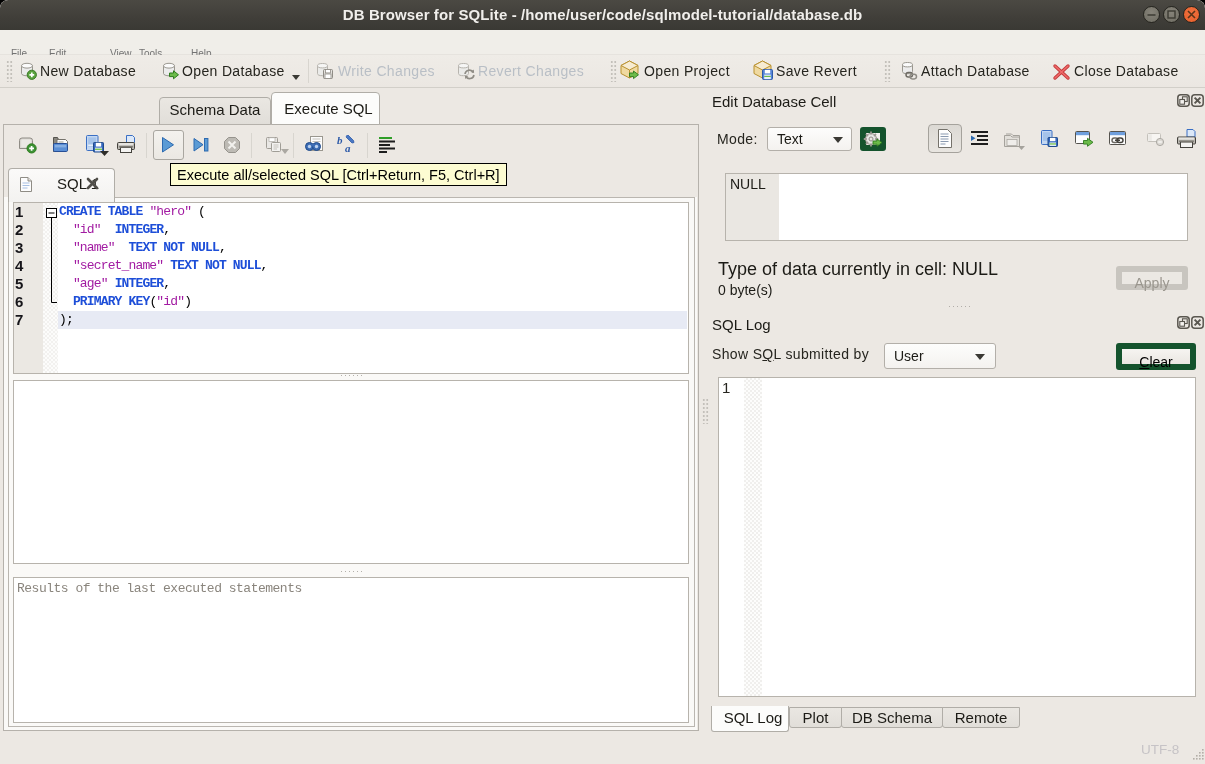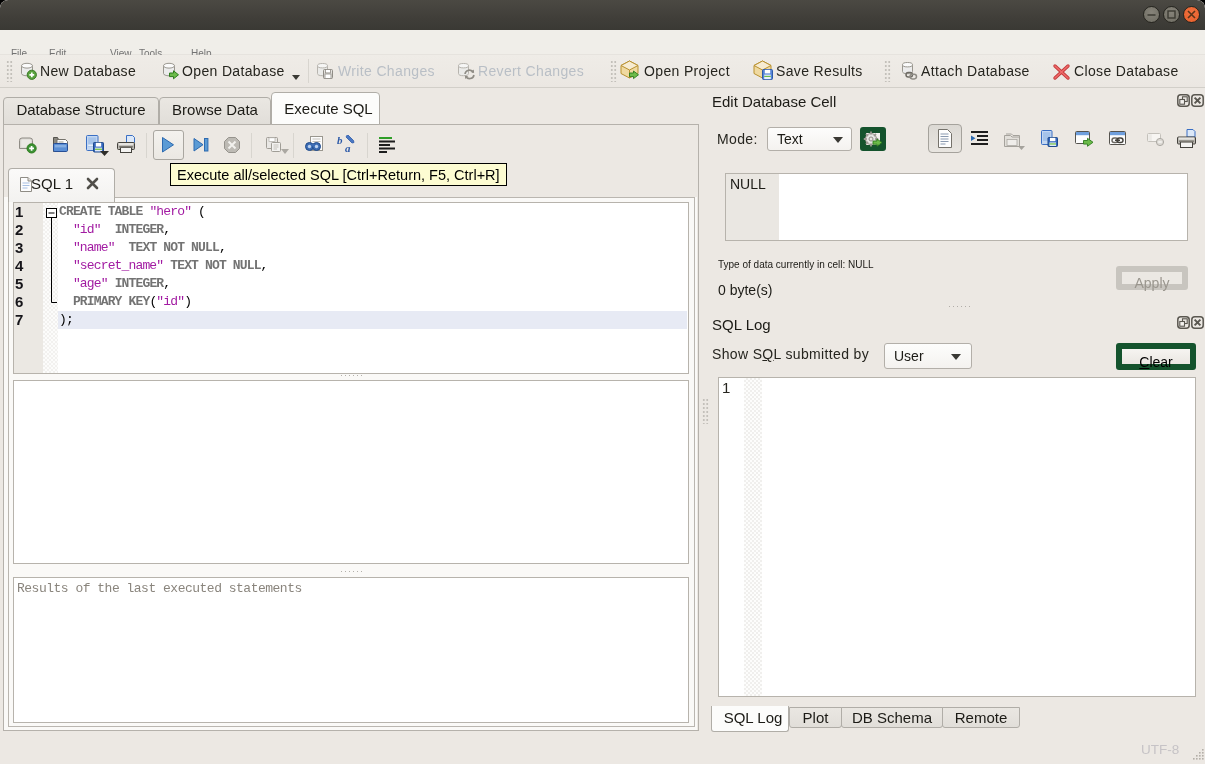--- a/index.html
+++ b/index.html
@@ -28,37 +28,38 @@
 .tab{position:absolute;box-sizing:border-box;background:linear-gradient(#eae7e2,#e1ded9);border:1px solid #b0ada7;border-radius:4px 4px 0 0;font-size:15px;color:#1c1b16;text-align:center;}
 .tab.active{background:#fcfcfb;z-index:3;padding-left:6px;}
 .pane{left:3px;top:124px;width:696px;height:607px;border:1px solid #b5b1ab;box-sizing:border-box;}
 
 .whitebox{position:absolute;background:#fff;border:1px solid #b7b3ac;box-sizing:border-box;}
 
 .gutter{position:absolute;background:#ebe8e3;}
 .foldmargin{position:absolute;background:repeating-conic-gradient(#f2f1ef 0% 25%,#fcfcfb 0% 50%) 0 0/4px 4px;}
 .codeline{position:absolute;white-space:pre;font-family:"Liberation Mono",monospace;font-size:13px;letter-spacing:-0.85px;line-height:18px;}
 .lnum{position:absolute;font-family:"Liberation Sans",sans-serif;font-size:15px;font-weight:bold;color:#16151a;line-height:18px;}
-.kw{color:#737373;font-weight:bold;}
+.kw{color:#1d4ed8;font-weight:bold;}
 .str{color:#a21ba2;}
 .mono{font-family:"Liberation Mono",monospace;}
 
 .tooltip{position:absolute;background:#fdfcd2;border:1px solid #000;font-size:14.5px;color:#000;padding:3px 6px;white-space:nowrap;box-sizing:border-box;}
 
 .docktitle{position:absolute;font-size:15px;color:#1c1b16;}
 select,.fakesel{position:absolute;box-sizing:border-box;border:1px solid #b3afa9;border-radius:3px;background:linear-gradient(#fdfdfc,#f4f2ef);font-size:14px;color:#1c1b16;}
 .btn{position:absolute;box-sizing:border-box;border:6px solid #14532d;border-radius:3px;background:linear-gradient(#f6f4f1,#eae7e2);font-size:14px;text-align:center;}
 .splitdots{position:absolute;color:#a9a59f;font-size:9px;letter-spacing:1px;}
 .checker{background:repeating-conic-gradient(#f0efed 0% 25%,#fdfdfc 0% 50%) 0 0/4px 4px;}
 </style>
 </head>
 <body>
 <div class="win">
   
   <div class="abs titlebar"></div>
+  <div class="abs title">DB Browser for SQLite - /home/user/code/sqlmodel-tutorial/database.db</div>
   <div class="abs wbtn min" style="left:1143px;">
     <svg width="15" height="15" style="position:absolute;left:0;top:0">
         <line x1="3.5" y1="8" x2="11.5" y2="8" stroke="#3c3b33" stroke-width="1.6"></line>
       </svg>
   </div>
   <div class="abs wbtn max" style="left:1163px;">
     <svg width="15" height="15" style="position:absolute;left:0;top:0">
         <rect x="4" y="4" width="7" height="7" fill="none" stroke="#3c3b33" stroke-width="1.4"></rect>
       </svg>
   </div>
@@ -79,21 +80,21 @@
   <div class="abs toolbar"></div>
   <div class="tbhandle" style="left:6px;top:60px;"></div>
   <span class="tbtext" style="left:40px;top:63px;">New Database</span>
   <span class="tbtext" style="left:182px;top:63px;text-align:right;">Open Database</span>
   <div class="darrow" style="left:292px;top:75px;"></div>
   <div class="tbsep" style="left:308px;top:59px;"></div>
   <span class="tbtext dis" style="left:338px;top:63px;">Write Changes</span>
   <span class="tbtext dis" style="left:478px;top:63px;">Revert Changes</span>
   <div class="tbhandle" style="left:610px;top:60px;"></div>
   <span class="tbtext" style="left:644px;top:63px;">Open Project</span>
-  <span class="tbtext" style="left:776px;top:63px;">Save Results</span>
+  <span class="tbtext" style="left:776px;top:63px;">Save Revert</span>
   <div class="tbhandle" style="left:884px;top:60px;"></div>
   <span class="tbtext" style="left:921px;top:63px;">Attach Database</span>
   <span class="tbtext" style="left:1074px;top:63px;">Close Database</span>
   
   <svg class="abs" style="left:19px;top:62px;" width="18" height="18" viewBox="0 0 18 18">
     <path d="M2.5 3.5 v8 a5.5 2.3 0 0 0 11 0 v-8" fill="#ececec" stroke="#9a978f"></path>
     <ellipse cx="8" cy="3.7" rx="5.5" ry="2.4" fill="#fbfbfb" stroke="#9a978f"></ellipse>
     <circle cx="12.8" cy="12.8" r="4.6" fill="#59a33e" stroke="#3d7a28"></circle>
     <path d="M12.8 10.4 v4.8 M10.4 12.8 h4.8" stroke="#fff" stroke-width="1.7"></path>
   </svg>
@@ -136,22 +137,21 @@
     <path d="M3.5 3.5 v7 a5 2.2 0 0 0 10 0 v-7" fill="#ececec" stroke="#9a978f"></path>
     <ellipse cx="8.5" cy="3.7" rx="5" ry="2.2" fill="#fbfbfb" stroke="#9a978f"></ellipse>
     <rect x="7" y="11.5" width="6.5" height="4.6" rx="2.3" fill="none" stroke="#6e6b64" stroke-width="1.5"></rect>
     <rect x="11" y="13.3" width="6.5" height="4.6" rx="2.3" fill="none" stroke="#8f8c85" stroke-width="1.5"></rect>
   </svg>
   <svg class="abs" style="left:1052px;top:63px;" width="19" height="18" viewBox="0 0 19 18">
     <path d="M3 3 L16 15 M16 3 L3 15" stroke="#c43c3c" stroke-width="3.4" stroke-linecap="round"></path>
     <path d="M3 3 L16 15 M16 3 L3 15" stroke="#ef6a6a" stroke-width="1.6" stroke-linecap="round"></path>
   </svg>
   
-  <div class="tab" style="left:3px;top:97px;width:156px;height:28px;line-height:23px;">Database Structure</div>
-  <div class="tab" style="left:159px;top:97px;width:112px;height:28px;line-height:23px;">Browse Data</div>
+  <div class="tab" style="left:159px;top:97px;width:112px;height:28px;line-height:23px;">Schema Data</div>
   <div class="tab active" style="left:271px;top:92px;width:109px;height:33px;line-height:31px;">Execute SQL</div>
   <div class="abs pane"></div>
   <div class="abs" style="left:4px;top:197px;width:693px;height:533px;background:#faf9f7;"></div>
   <div class="abs" style="left:8px;top:197px;width:687px;height:530px;border:1px solid #bab6b0;background:#faf9f7;box-sizing:border-box;"></div>
   
   <svg class="abs" style="left:18px;top:135px;" width="19" height="19" viewBox="0 0 19 19">
     <path d="M1.5 13.5 v-8 a2.5 2.5 0 0 1 2.5 -2.5 h8 a2.5 2.5 0 0 1 2.5 2.5 v8 z" fill="#dbd8d3" stroke="#8f8c85"></path>
     <path d="M3.2 12.2 v-6.2 a1.4 1.4 0 0 1 1.4 -1.4 h6.8 a1.4 1.4 0 0 1 1.4 1.4 v6.2 z" fill="#ebe9e5"></path>
     <circle cx="13.6" cy="13.4" r="4.6" fill="#3c9134" stroke="#2e7d1e"></circle>
     <path d="M13.6 11 v4.8 M11.2 13.4 h4.8" stroke="#fff" stroke-width="1.7"></path>
@@ -219,21 +219,21 @@
     <text x="1" y="9" font-family="Liberation Serif" font-size="11" font-weight="bold" font-style="italic" fill="#2d5aa8">b</text>
     <text x="9" y="17" font-family="Liberation Serif" font-size="11" font-weight="bold" font-style="italic" fill="#2d5aa8">a</text>
     <path d="M10 2 l6 6 2 -0.5 -0.5 -2 -6 -6 z" fill="#4a78c4" stroke="#2d5aa8" stroke-width=".8"></path>
   </svg>
   <div class="tbsep" style="left:367px;top:133px;height:25px;"></div>
   <svg class="abs" style="left:377px;top:136px;" width="20" height="18" viewBox="0 0 20 18">
     <path d="M2 2 h13" stroke="#2f9e28" stroke-width="2"></path>
           <path d="M2 5.5 h16 M2 9 h11 M2 12.5 h16 M2 16 h8" stroke="#1e1e1e" stroke-width="2"></path>
   </svg>
   
-  <div class="tab active" style="left:8px;top:168px;width:107px;height:34px;line-height:30px;text-align:left;padding-left:22px;box-sizing:border-box;border-bottom:none;background:linear-gradient(#fbfaf9,#f3f2f0);">SQL 1</div>
+  <div class="tab active" style="left:8px;top:168px;width:107px;height:34px;line-height:30px;text-align:left;padding-left:48px;box-sizing:border-box;border-bottom:none;background:linear-gradient(#fbfaf9,#f3f2f0);">SQL 1</div>
   <svg class="abs" style="left:19px;top:176px;z-index:6;" width="14" height="17" viewBox="0 0 14 17">
     <path d="M1.5 1.5 h7.5 l3.5 3.5 v10.5 h-11 z" fill="#fdfdfd" stroke="#8f8c85"></path>
     <path d="M9 1.5 v3.5 h3.5" fill="#e4e2de" stroke="#8f8c85"></path>
     <path d="M3.5 7 h7 M3.5 9.5 h7 M3.5 12 h5" stroke="#a7c0e4" stroke-width="1.1"></path>
   </svg>
   <svg class="abs" style="left:86px;top:177px;z-index:6;" width="13" height="13" viewBox="0 0 13 13">
     <path d="M2 2 L11 11 M11 2 L2 11" stroke="#514f4a" stroke-width="2.6" stroke-linecap="round"></path>
   </svg>
   
   <div class="whitebox" style="left:13px;top:202px;width:676px;height:172px;"></div>
@@ -346,27 +346,27 @@
     <path d="M11 1.5 h6 l2 2 v5.5 h-8 z" fill="#dce8f8" stroke="#3a6fc4"></path>
     <path d="M2.5 9 h16 a1 1 0 0 1 1 1 v5 a1 1 0 0 1 -1 1 h-16 a1 1 0 0 1 -1 -1 v-5 a1 1 0 0 1 1 -1 z" fill="#b9b6b0" stroke="#44423d"></path>
     <rect x="2.8" y="9.5" width="15.4" height="2.2" fill="#e6e4e0"></rect>
     <rect x="4.5" y="14" width="12" height="5.5" fill="#f4f3f1" stroke="#44423d"></rect>
     <rect x="3.2" y="12.5" width="14.6" height="1.6" fill="#7b7871"></rect>
   </svg>
   
   <div class="whitebox" style="left:725px;top:173px;width:463px;height:68px;"></div>
   <div class="abs" style="left:726px;top:174px;width:53px;height:66px;background:#eae7e2;"></div>
   <span class="abs" style="left:730px;top:176px;font-size:14px;color:#1c1b16;">NULL</span>
-  <span class="abs" style="left:718px;top:259px;font-size:10px;color:#1c1b16;">Type of data currently in cell: NULL</span>
+  <span class="abs" style="left:718px;top:259px;font-size:18px;color:#1c1b16;">Type of data currently in cell: NULL</span>
   <span class="abs" style="left:718px;top:282px;font-size:14px;color:#1c1b16;">0 byte(s)</span>
   <div class="btn" style="left:1116px;top:266px;width:72px;height:24px;line-height:23px;color:#9a968e;background:#ebe8e3;border-color:#c8c5bf;">Apply</div>
   <div class="splitdots" style="left:948px;top:301px;">······</div>
   
   <span class="tbtext" style="left:712px;top:346px;">Show S<u>Q</u>L submitted by</span>
-  <div class="fakesel" style="left:884px;top:343px;width:88px;height:26px;">
+  <div class="fakesel" style="left:884px;top:343px;width:112px;height:26px;">
             <span style="position:absolute;left:9px;top:4px;">User</span>
     <svg width="10" height="6" style="position:absolute;right:10px;top:10px;">
               <path d="M0 0 L10 0 L5 6 Z" fill="#3a3934"></path>
             </svg>
           </div>
   <div class="btn" style="left:1116px;top:343px;width:80px;height:27px;line-height:26px;"><u>C</u>lear</div>
   <div class="whitebox" style="left:718px;top:377px;width:478px;height:320px;"></div>
   <div class="abs" style="left:722px;top:379px;font-size:15px;color:#26251f;">1</div>
   <div class="abs checker" style="left:744px;top:378px;width:18px;height:318px;"></div>
   

